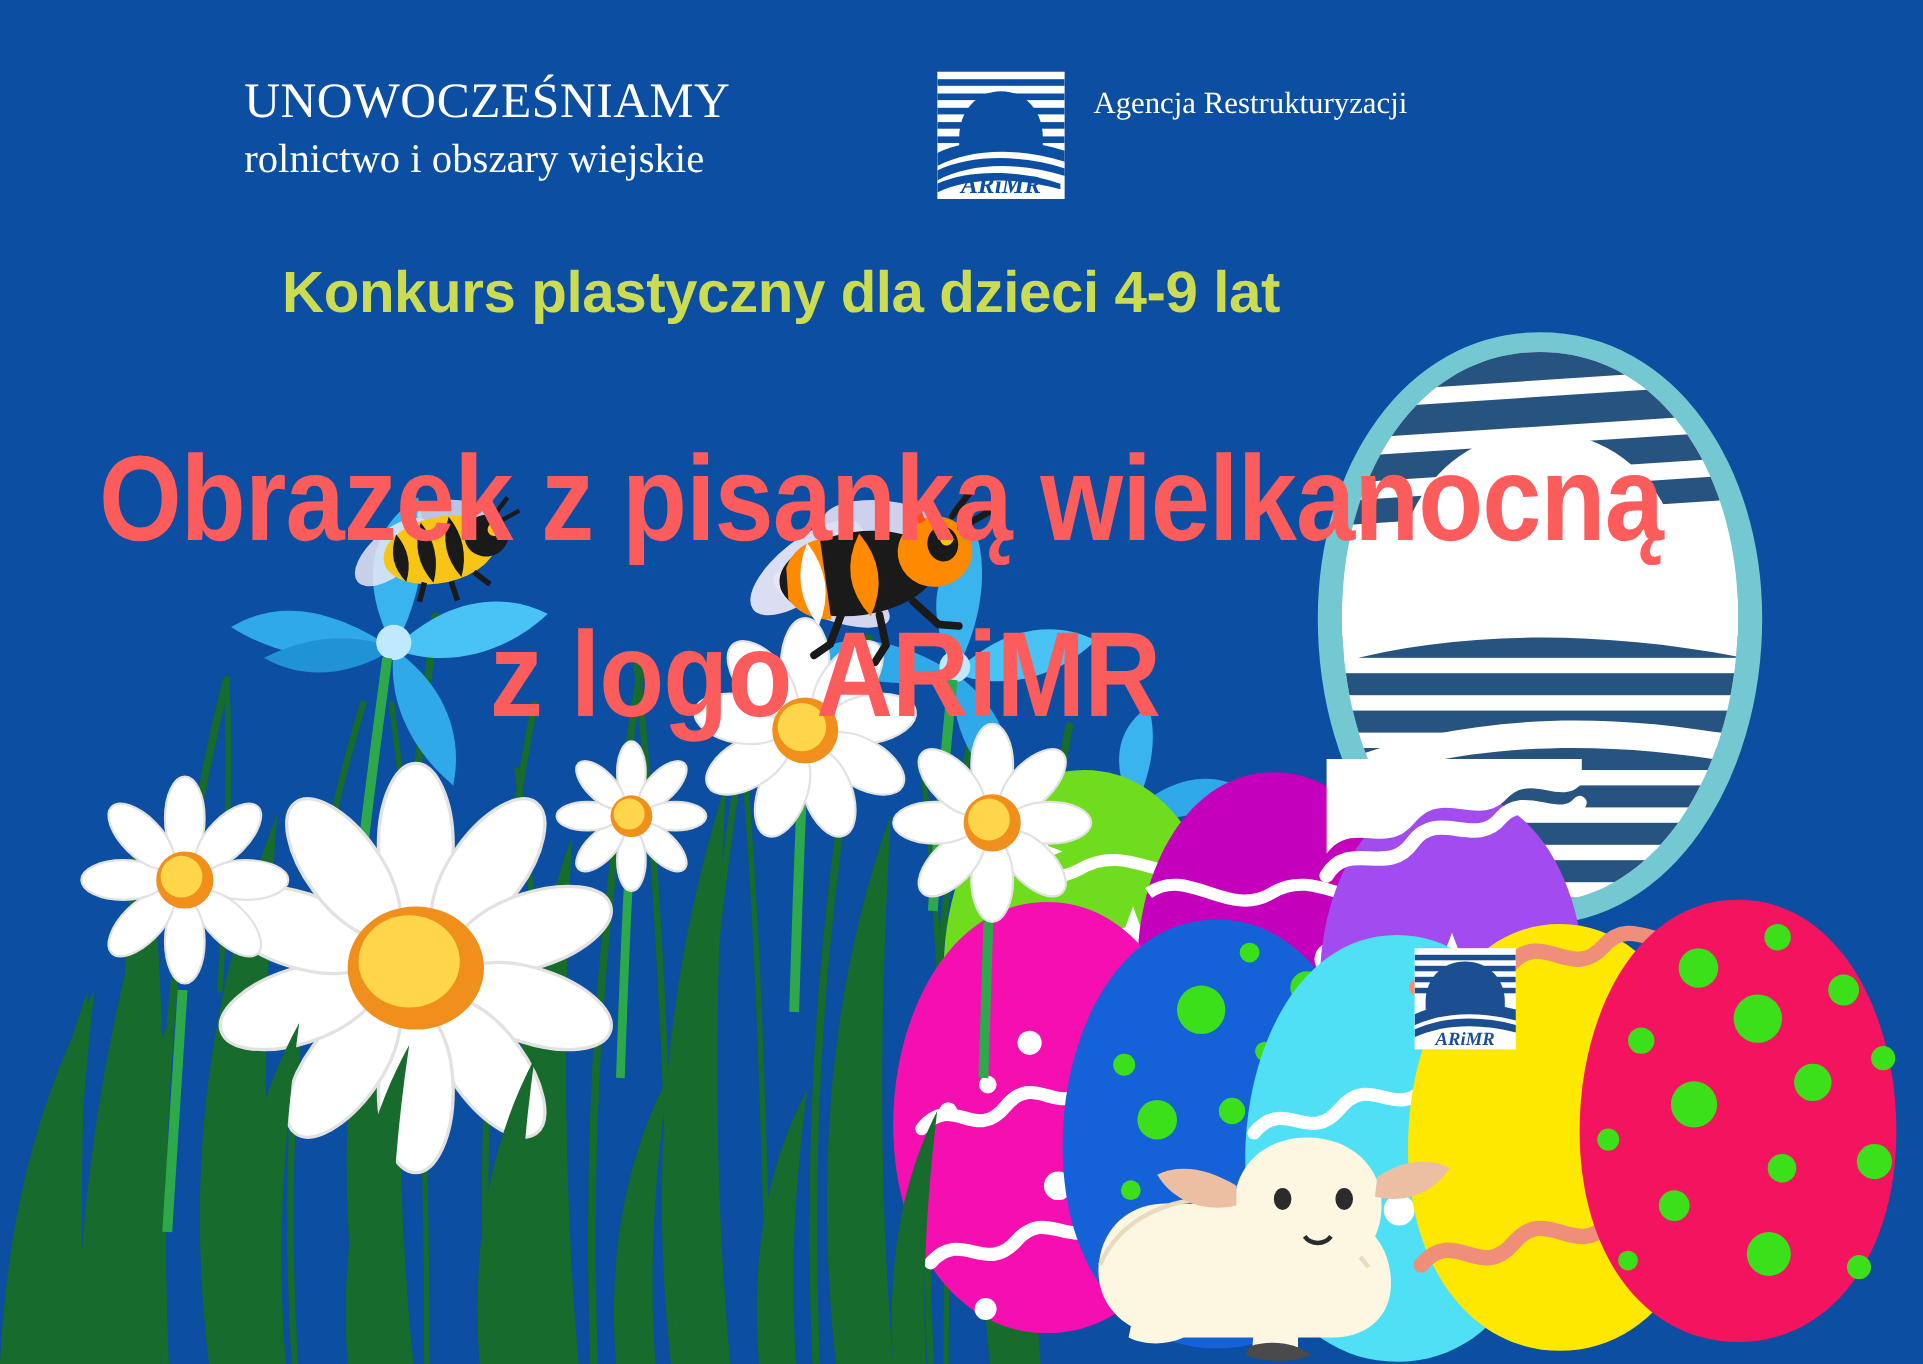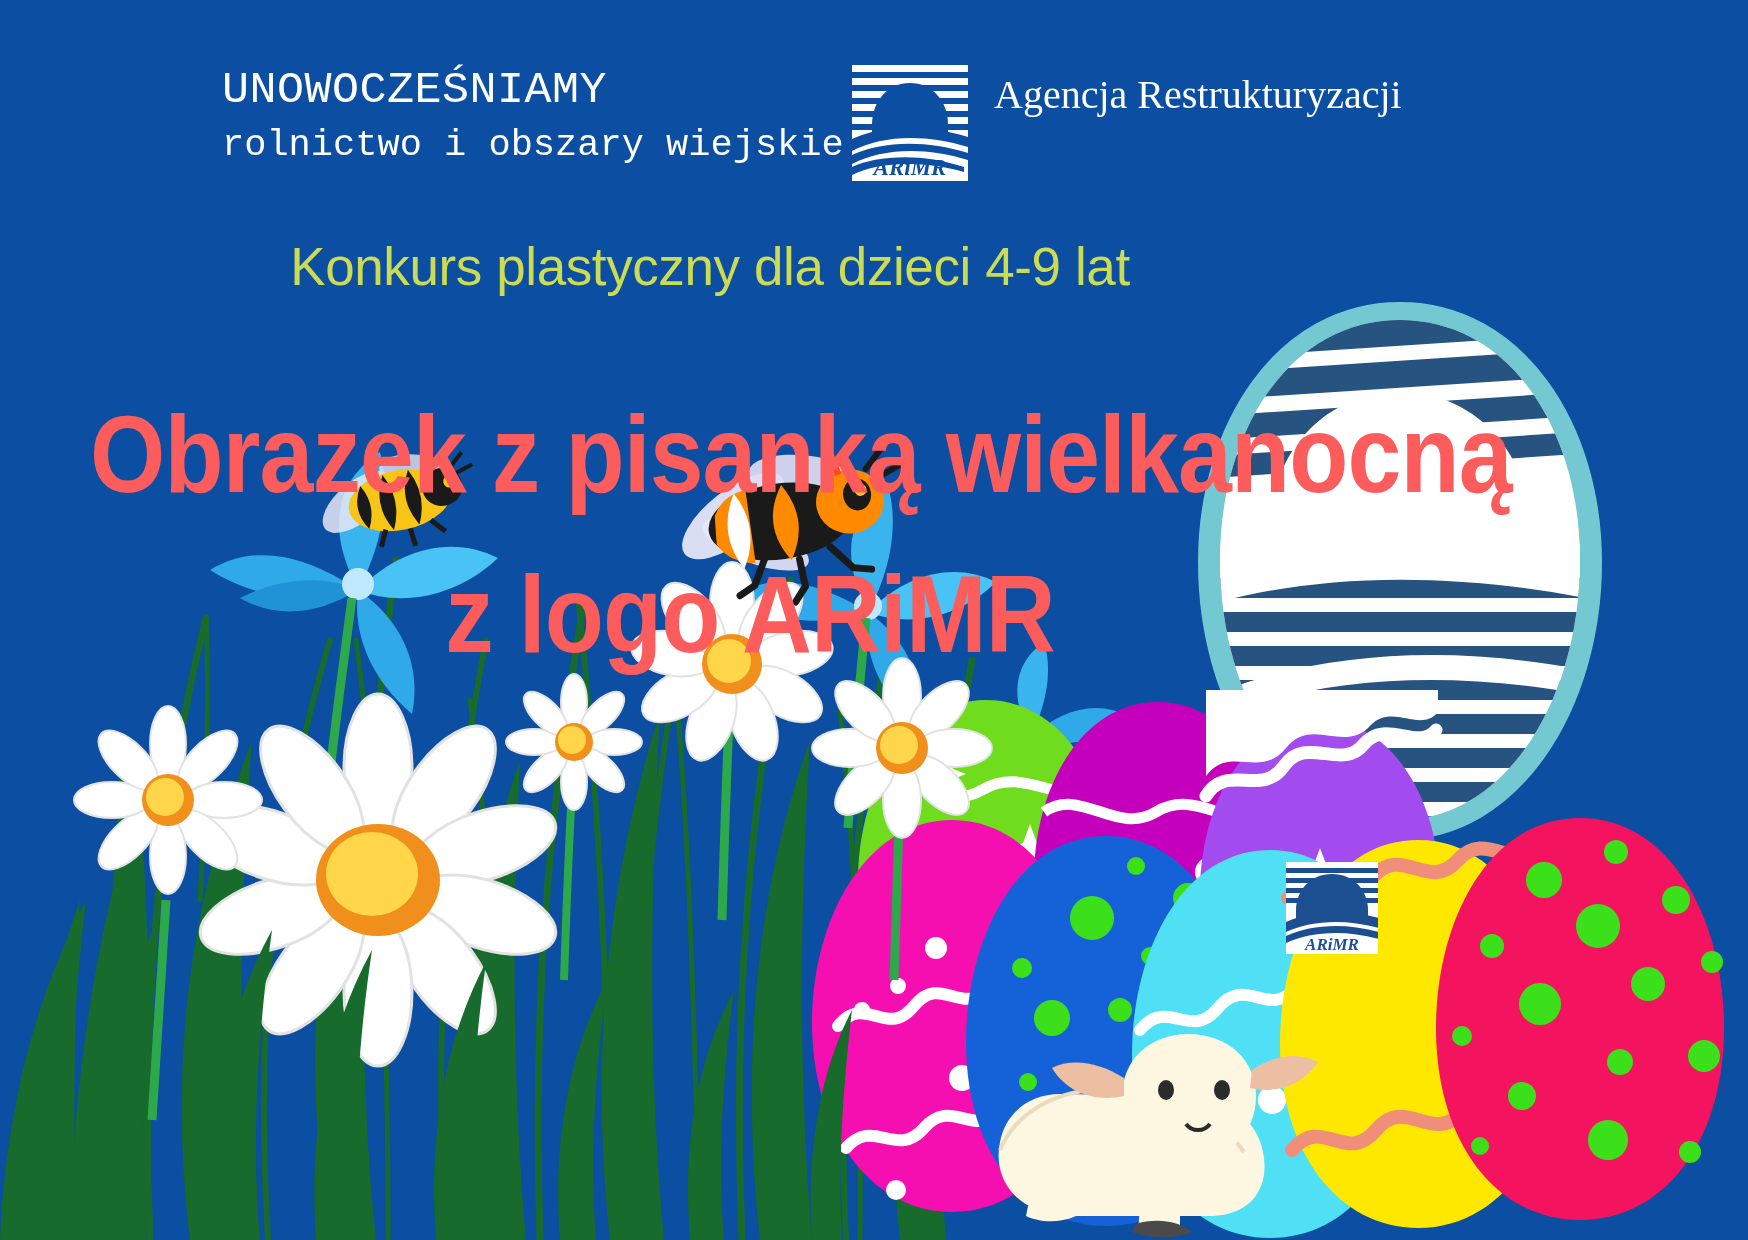--- a/index.html
+++ b/index.html
@@ -27,21 +27,21 @@
     width:1748px;
     height:130px;
     z-index:40;
     pointer-events:none;
   }
   #slogan{
     position:absolute;
     left:222px; top:0;
     width:560px;
     color:#ffffff;
-    font-family:Liberation Mono, monospace;
+    font-family:Liberation Serif, serif;
     pointer-events:auto;
   }
   #slogan-line1{
     display:block;
     font-size:45px;
     line-height:58px;
     letter-spacing:.5px;
     white-space:nowrap;
   }
   #slogan-line2{
@@ -60,36 +60,36 @@
     pointer-events:auto;
   }
   #logo-mark{
     width:116px;height:116px;
     flex:0 0 116px;
     display:block;
   }
   #brand-name{
     color:#ffffff;
     font-family:"Liberation Serif", serif;
-    font-size:40px;
+    font-size:28px;
     line-height:55px;
     padding-top:2px;
     white-space:nowrap;
   }
   #brand-name span{display:block;}
 
   
   #subtitle{
     position:absolute;
     left:0; top:236px;
     width:1420px;
     text-align:center;
     color:#cbdb52;
     font-size:53px;
-    font-weight:normal;
+    font-weight:bold;
     letter-spacing:-.4px;
     z-index:45;
     white-space:nowrap;
   }
   #title{
     position:absolute;
     left:0; top:374px;
     width:1500px;
     z-index:46;
     text-align:center;

